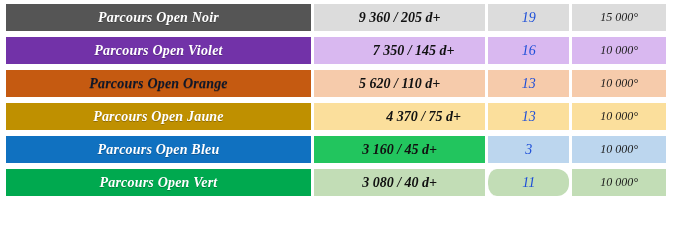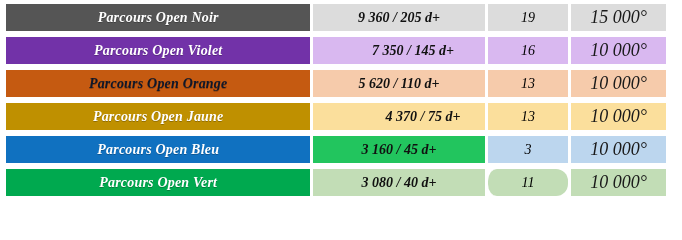--- a/index.html
+++ b/index.html
@@ -65,34 +65,34 @@
     font-weight: bold;
     font-size: 14px;
     height: 27px;
     border-left: 3px solid #ffffff;
   }
 
   .cell-count {
     width: 88px;
     text-align: center;
     vertical-align: middle;
-    color: #000000;
+    color: #1d4ed8;
     font-weight: normal;
     font-size: 14px;
     height: 27px;
     border-left: 3px solid #ffffff;
   }
 
   .cell-points {
     width: 101px;
     text-align: center;
     vertical-align: middle;
     color: #1a1a1a;
     font-weight: normal;
-    font-size: 18px;
+    font-size: 12px;
     height: 27px;
     border-left: 3px solid #ffffff;
   }
 </style>
 </head>
 <body>
 
 <table id="course-table">
   <tbody>
 

